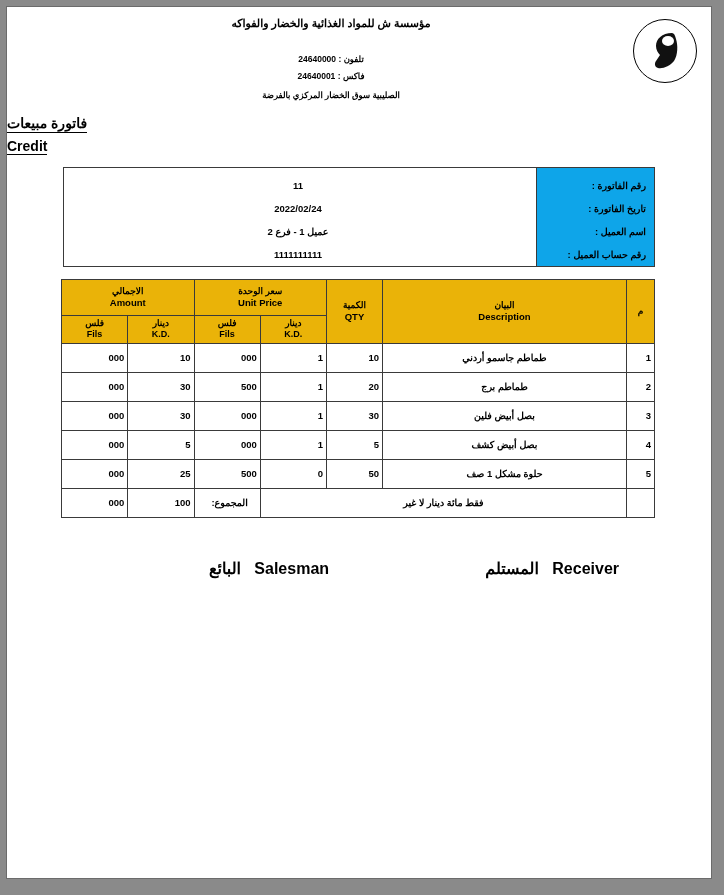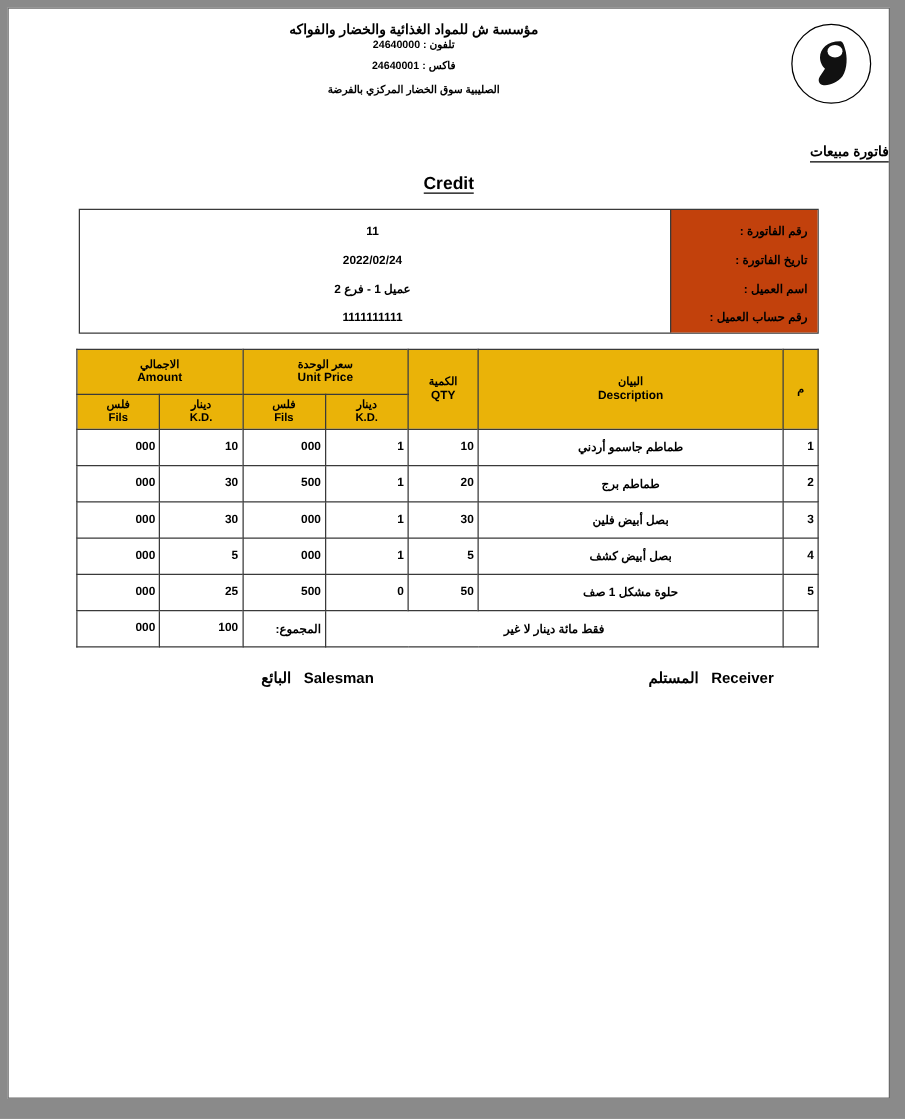--- a/index.html
+++ b/index.html
@@ -59,21 +59,21 @@
     text-align: center;
     direction: rtl;
   }
   .company-name {
     font-size: 11px;
     font-weight: bold;
     color: #000;
     letter-spacing: 0;
   }
   .contact-lines {
-    margin-top: 0;
+    margin-top: 24px;
     text-align: center;
   }
   .contact-line {
     font-size: 8.5px;
     font-weight: bold;
     color: #000;
     margin-bottom: 7px;
     direction: rtl;
   }
   .addr-line {
@@ -83,35 +83,35 @@
     margin-top: 9px;
     direction: rtl;
   }
 
   
   .doc-title {
     position: absolute;
     top: 108px;
     left: 0;
     right: 0;
-    text-align: right;
-    font-size: 11px;
+    text-align: left;
+    font-size: 14px;
     font-weight: bold;
     color: #000;
   }
   .doc-title span {
     border-bottom: 1px solid #000;
     padding-bottom: 1px;
   }
   .doc-subtitle {
     position: absolute;
     top: 131px;
     left: 0;
     right: 0;
-    text-align: center;
+    text-align: left;
     font-size: 14px;
     font-weight: bold;
     color: #000;
   }
   .doc-subtitle span {
     border-bottom: 1.5px solid #000;
     padding-bottom: 0px;
   }
 
   
@@ -121,21 +121,21 @@
     right: 56px;
     left: 56px;
     height: 100px;
     border: 1px solid #3a3a3a;
     box-sizing: border-box;
     display: flex;
     flex-direction: row;
   }
   .meta-labels {
     width: 118px;
-    background: #c2410c;
+    background: #0ea5e9;
     border-left: 1px solid #3a3a3a;
     box-sizing: border-box;
     padding: 6px 8px 0 4px;
   }
   .meta-values {
     flex: 1;
     padding: 6px 10px 0 6px;
     box-sizing: border-box;
   }
   .meta-row {
@@ -185,45 +185,46 @@
     font-size: 9.5px;
     font-weight: bold;
     padding: 0 3px;
   }
   .items tbody td.desc {
     text-align: center;
     direction: rtl;
     font-size: 9.5px;
   }
   .total-label {
-    text-align: right;
+    text-align: center;
     padding-left: 8px !important;
     direction: rtl;
     font-size: 9.5px;
     font-weight: bold;
   }
   .total-words {
     text-align: center !important;
     direction: rtl;
   }
 
   
   .signatures {
     position: absolute;
     top: 528px;
     right: 56px;
     left: 56px;
     height: 20px;
   }
   .sign {
     position: absolute;
-    font-size: 12px;
+    font-size: 16px;
     font-weight: bold;
     color: #000;
     white-space: nowrap;
+    margin-top: 24px;
   }
   .sign-receiver { right: 36px; }
   .sign-salesman { left: 146px; }
   .sign .en { font-family: "Liberation Sans", sans-serif; }
 </style>
 </head>
 <body>
 
 <div class="page">
  <div class="sheet">

